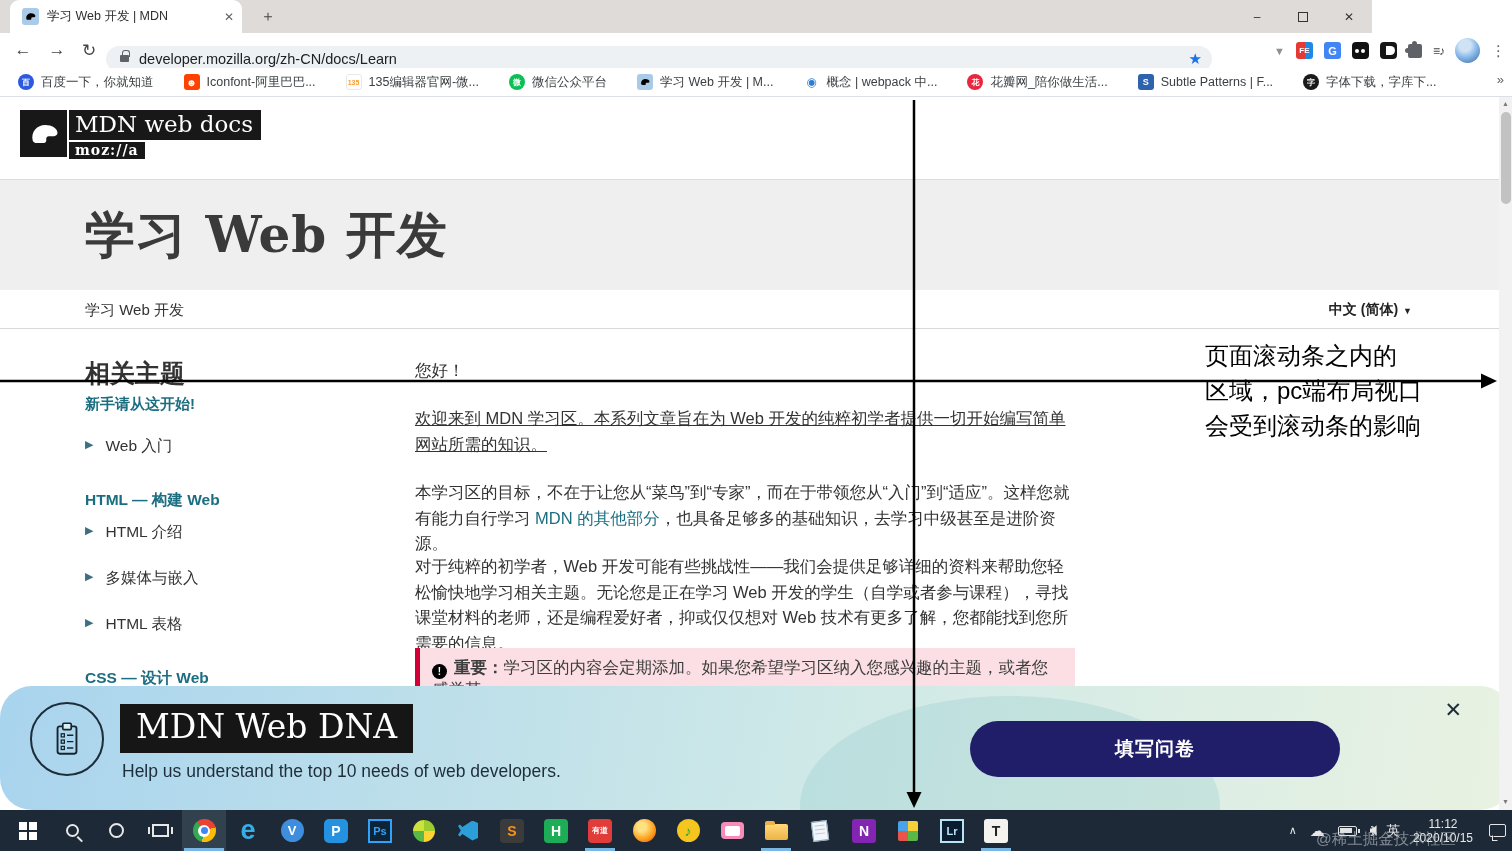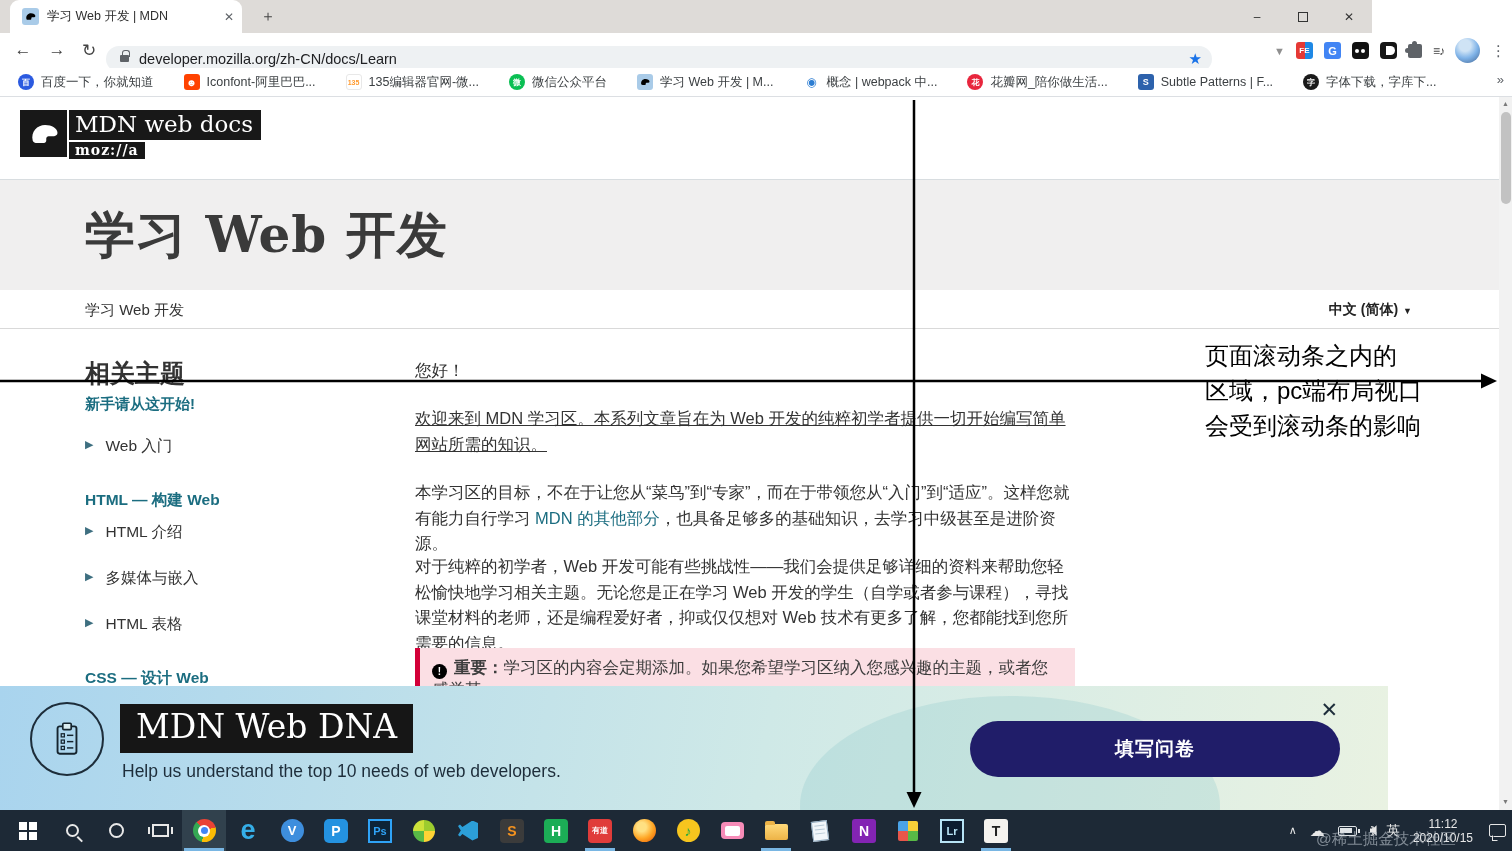--- a/index.html
+++ b/index.html
@@ -86,21 +86,21 @@
 
   #annotext { position:absolute; left:1205px; top:9px; width:300px; font-size:24px; line-height:35px; color:#000; }
 
   
   #pagescroll { position:absolute; right:0; top:97px; width:13px; height:713px; background:#f2f2f2; z-index:30; }
   #pagescroll .sarr { width:13px; height:13px; display:flex; align-items:center; justify-content:center; font-size:7px; color:#7a7a7a; }
   #scrollthumb { position:absolute; left:1.5px; top:15px; width:10px; height:92px; background:#c2c2c2; border-radius:5px; }
   #pagescroll .sarr.down { position:absolute; bottom:2px; }
 
   
-  #banner { position:absolute; left:0; top:686px; width:1388px; height:124px; background:linear-gradient(100deg,#a9d4ee 0%,#cfe9e7 55%,#e9f2e2 100%); z-index:20; overflow:hidden; }
+  #banner { position:absolute; left:0; top:686px; width:1512px; height:124px; background:linear-gradient(100deg,#a9d4ee 0%,#cfe9e7 55%,#e9f2e2 100%); z-index:20; overflow:hidden;border-radius:32px; }
   #blob { position:absolute; left:800px; top:10px; width:420px; height:220px; border-radius:50%; background:rgba(130,195,200,0.25); }
   #bclose { position:absolute; right:50px; top:12px; font-size:21px; color:#1d2d3a; }
   #bcircle { position:absolute; left:30px; top:16px; width:74px; height:74px; border:2.5px solid #1d2d3a; border-radius:50%; display:flex; align-items:center; justify-content:center; }
   #dnatitle { position:absolute; left:120px; top:18px; background:#161616; color:#fff; font-family:"DejaVu Serif","Liberation Serif",serif; font-size:33px; padding:3px 16px 7px 16px; }
   #dnasub { position:absolute; left:122px; top:75px; font-size:17.5px; color:#1d2d3a; }
   #dnabtn { position:absolute; left:970px; top:35px; width:370px; height:56px; border-radius:28px; background:var(--button_navy); color:#fff; font-size:19px; font-weight:bold; display:flex; align-items:center; justify-content:center; letter-spacing:1px; }
 
   
   #taskbar { position:absolute; left:0; top:810px; width:1512px; height:41px; background:#1d2936; z-index:40; }
   #tkapps { position:absolute; left:6px; top:0; height:41px; display:flex; }

